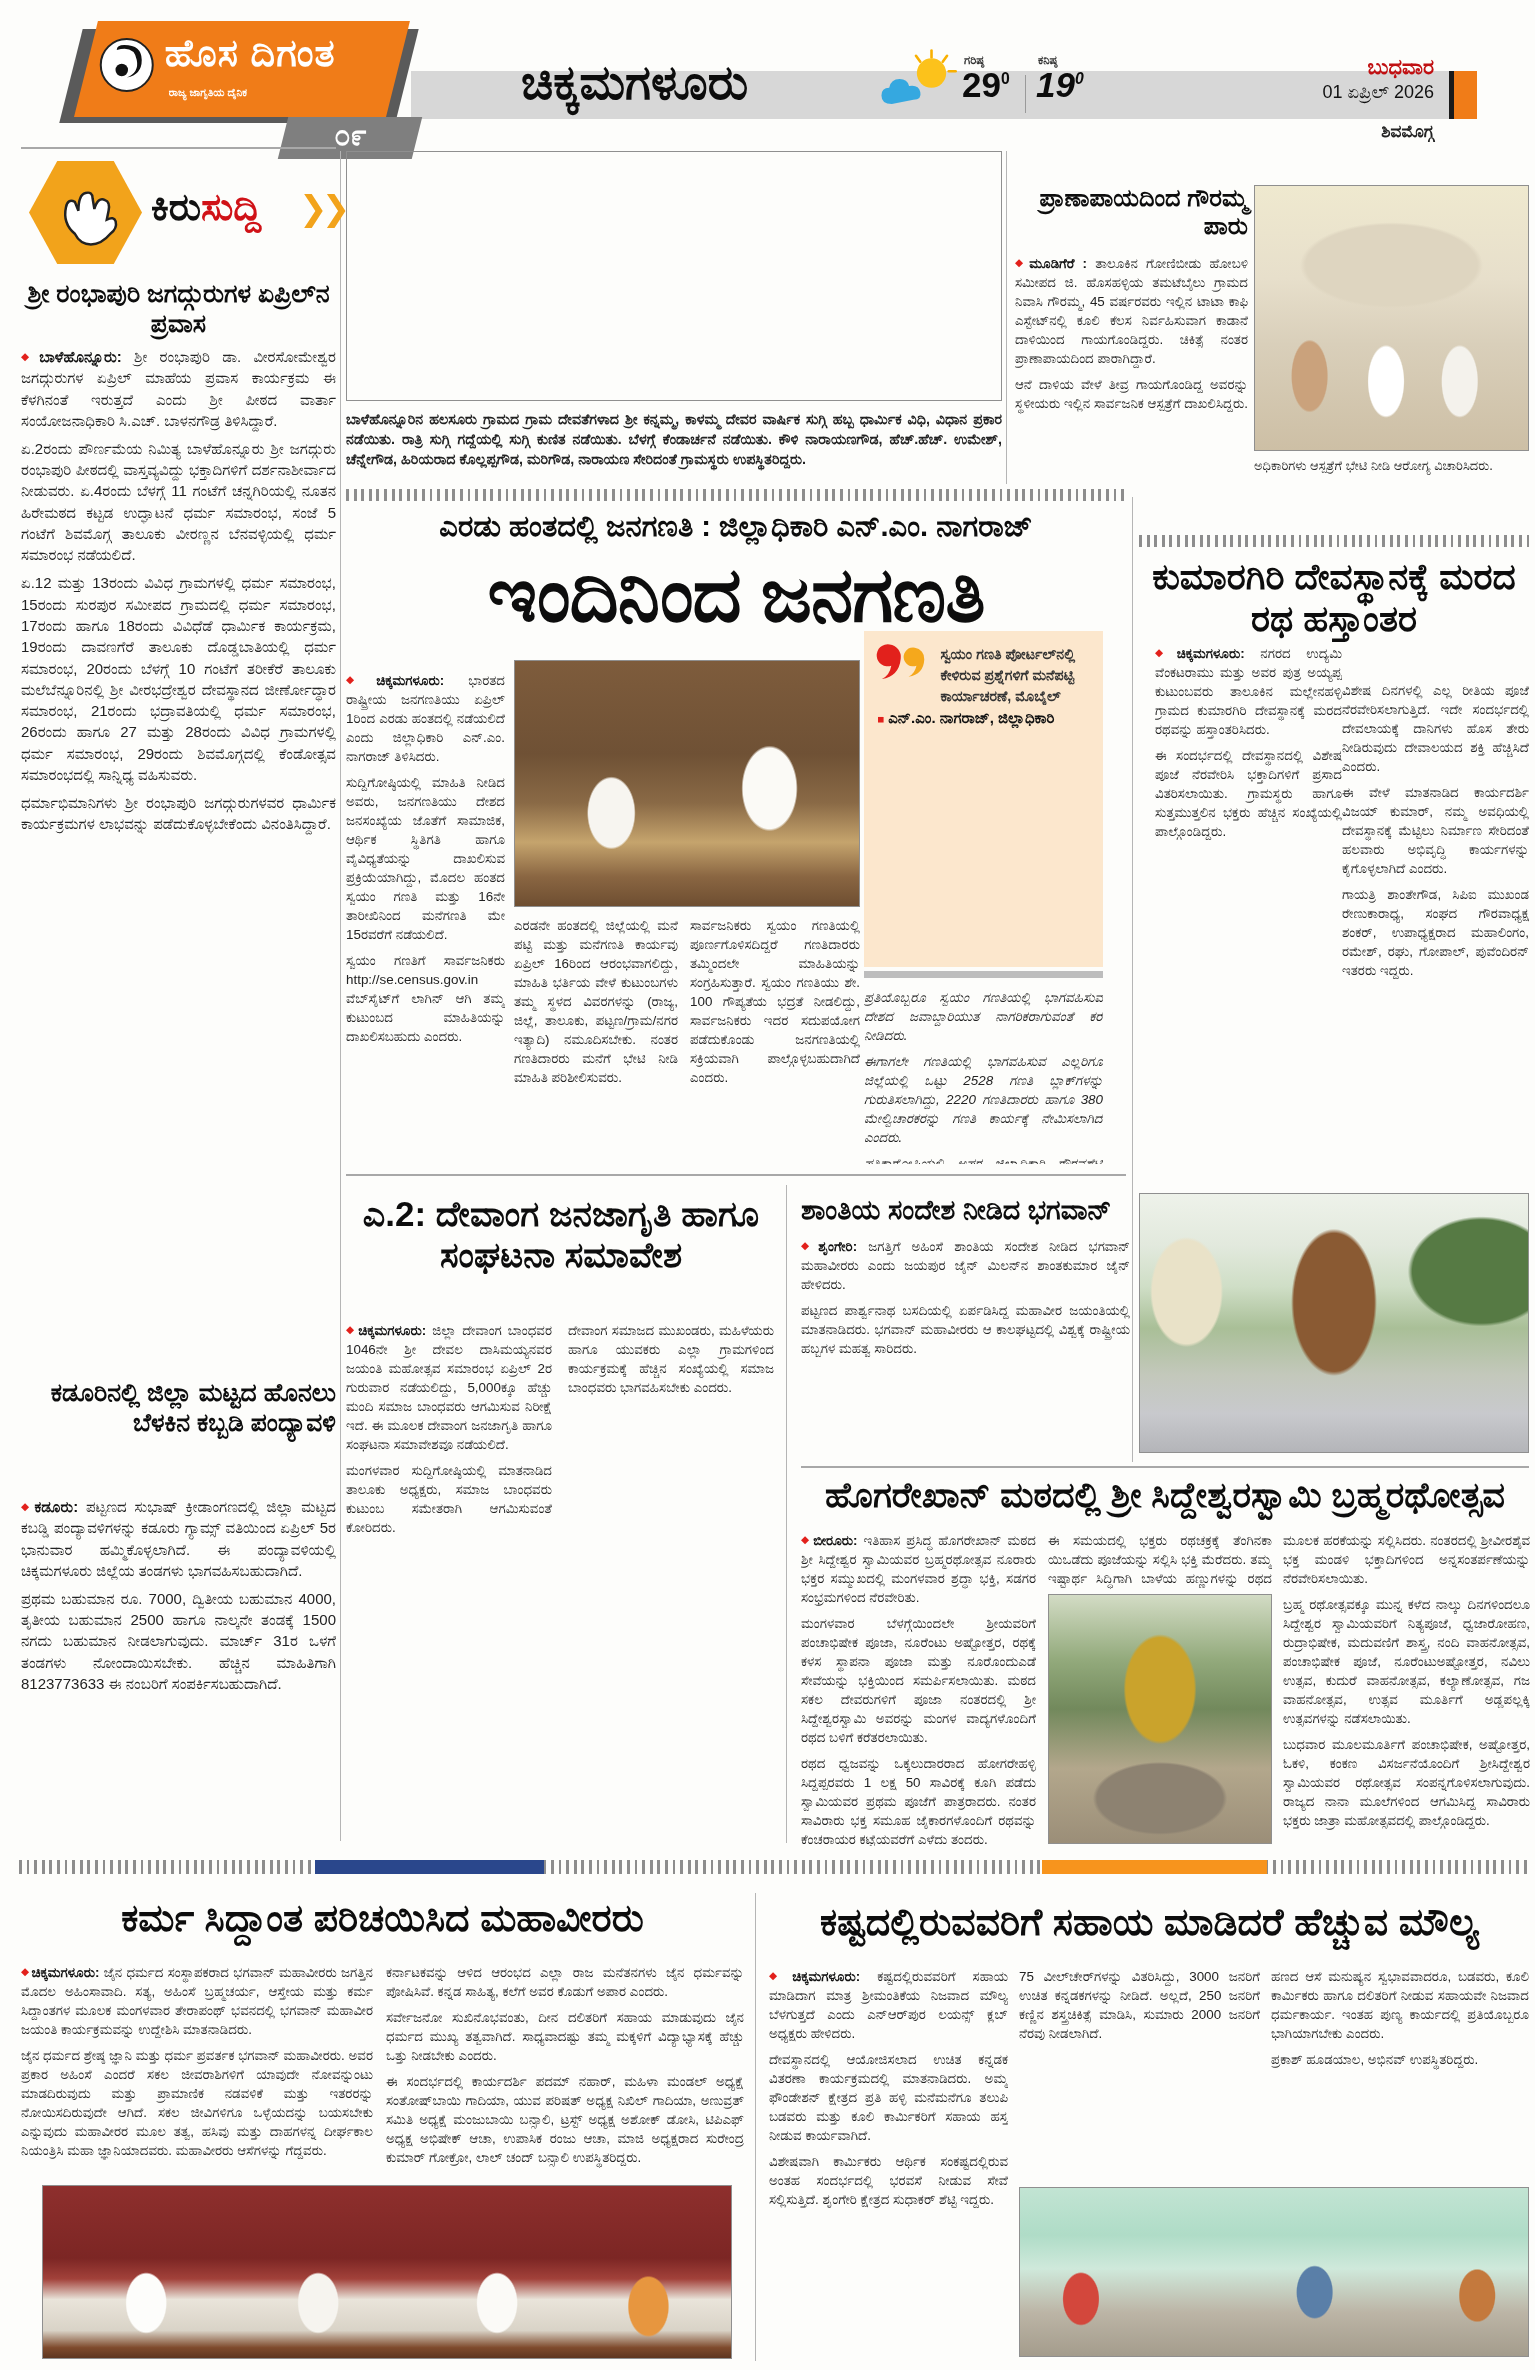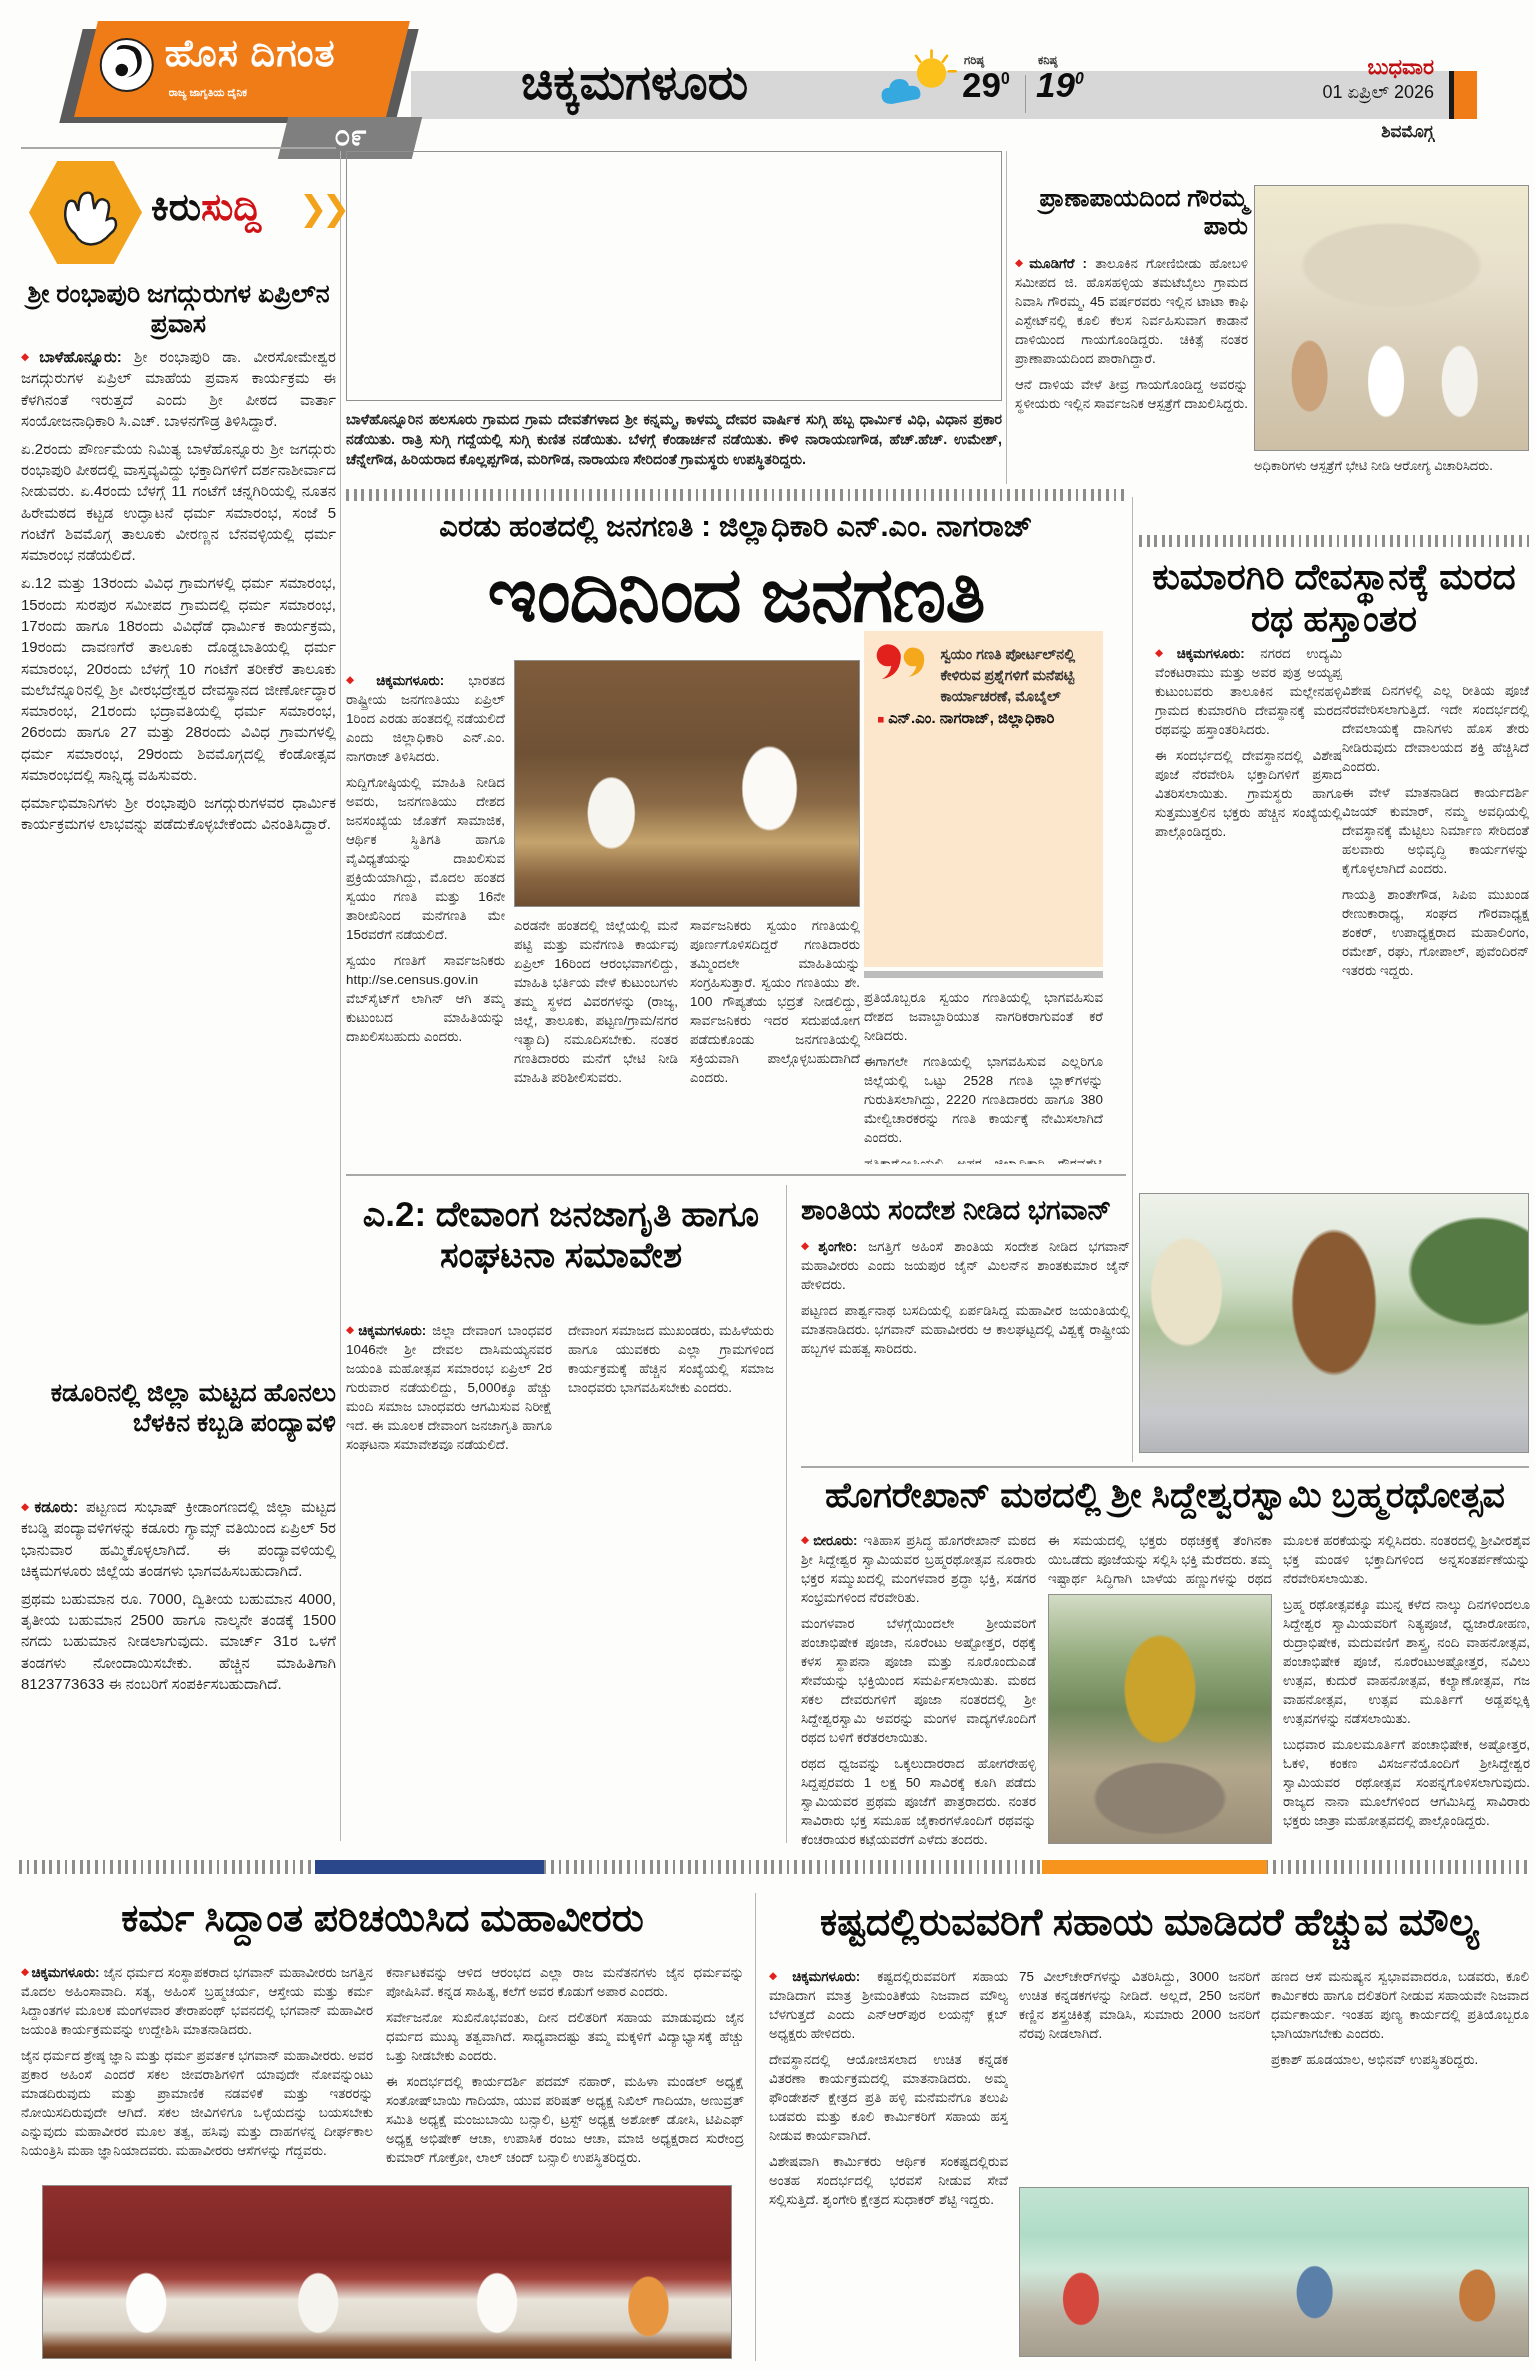--- a/index.html
+++ b/index.html
@@ -176,21 +176,21 @@
       <path d="M20 4 a14 14 0 1 0 2 27 q-2 12-12 17 q22-4 24-26 a16 16 0 0 0-14-18z" fill="#e2211c"></path>
       <path d="M52 8 a12 12 0 1 0 2 23 q-2 10-10 14 q19-3 20-22 a14 14 0 0 0-12-15z" fill="#f5a81c"></path>
     </svg>
   </span>
   <div class="quote-text" style="margin-left:63px;height:61px;overflow:hidden;">ಸ್ವಯಂ ಗಣತಿ ಪೋರ್ಟಲ್‌ನಲ್ಲಿ ಕೇಳಿರುವ ಪ್ರಶ್ನೆಗಳಿಗೆ ಮನೆಪಟ್ಟಿ ಕಾರ್ಯಾಚರಣೆ, ಮೊಬೈಲ್ ಆ್ಯಪ್‌ನಲ್ಲಿರುವಂತೆ ರೂಪಿಸಲಾಗಿದ್ದು, ಸಾರ್ವಜನಿಕರಿಗೆ ಪದೇ ಪದೇ ಕೇಳುವ ಪ್ರಶ್ನೆಗಳು ಮತ್ತು ಮಾರ್ಗಸೂಚಿಗಳನ್ನು ಇದರಲ್ಲಿ ಒದಗಿಸಲಾಗಿದೆ. ಕುಟುಂಬವು ತಮ್ಮ ಮಾಹಿತಿಯನ್ನು ಯಶಸ್ವಿಯಾಗಿ ಸಲ್ಲಿಸಿದ ನಂತರ, ಅವರಿಗೆ ಒಂದು ವಿಶಿಷ್ಟ ಸ್ವಯಂ ಗಣತಿ ಐ.ಡಿ. ಅನ್ನು ನೀಡಲಾಗುತ್ತದೆ. ಈ ಐ.ಡಿ.ಯನ್ನು ಎಸ್‌ಎಂಎಸ್ ಮತ್ತು ಇ-ಮೇಲ್ ಮೂಲಕ ಕಳುಹಿಸಲಾಗುತ್ತದೆ. ಅದನ್ನು ಮನೆಗೆ ಭೇಟಿ ನೀಡುವ ಗಣತಿದಾರರಿಗೆ ಈ ಐ.ಡಿ.ಯನ್ನು ಸಾರ್ವಜನಿಕರು ಹಂಚಿಕೊಳ್ಳಬಹುದು.</div>
   <div class="quote-text" style="margin-top:3.8px;"></div>
   <div class="quote-author"><span class="sq">■</span><span>ಎನ್.ಎಂ. ನಾಗರಾಜ್, ಜಿಲ್ಲಾಧಿಕಾರಿ</span></div>
 </div>
 <div class="abs graybar-under" style="left:864px;top:971px;width:239px;"></div>
 
-<div class="abs body-text" style="left:864px;top:988px;width:239px;height:176px;overflow:hidden;font-size:13.4px;">
+<div class="abs body-text" style="left:864px;top:988px;width:239px;height:176px;overflow:hidden;font-size:13.4px;font-style:italic;">
   <p>ಪ್ರತಿಯೊಬ್ಬರೂ ಸ್ವಯಂ ಗಣತಿಯಲ್ಲಿ ಭಾಗವಹಿಸುವ ದೇಶದ ಜವಾಬ್ದಾರಿಯುತ ನಾಗರಿಕರಾಗುವಂತೆ ಕರೆ ನೀಡಿದರು.</p>
   <p>ಈಗಾಗಲೇ ಗಣತಿಯಲ್ಲಿ ಭಾಗವಹಿಸುವ ಎಲ್ಲರಿಗೂ ಜಿಲ್ಲೆಯಲ್ಲಿ ಒಟ್ಟು 2528 ಗಣತಿ ಬ್ಲಾಕ್‌ಗಳನ್ನು ಗುರುತಿಸಲಾಗಿದ್ದು, 2220 ಗಣತಿದಾರರು ಹಾಗೂ 380 ಮೇಲ್ವಿಚಾರಕರನ್ನು ಗಣತಿ ಕಾರ್ಯಕ್ಕೆ ನೇಮಿಸಲಾಗಿದೆ ಎಂದರು.</p>
   <p>ಪತ್ರಿಕಾಗೋಷ್ಠಿಯಲ್ಲಿ ಅಪರ ಜಿಲ್ಲಾಧಿಕಾರಿ ಗೌರವಶೆಟ್ಟಿ ಹಾಜರಿದ್ದರು.</p>
 </div>
 
 <div class="abs vrule" style="left:1132px;top:497px;height:965px;"></div>
 <div class="abs dashes" style="left:1139px;top:535px;width:390px;"></div>
 <div class="abs hl center" style="left:1139px;top:556px;width:390px;font-size:36px;">ಕುಮಾರಗಿರಿ ದೇವಸ್ಥಾನಕ್ಕೆ ಮರದ ರಥ ಹಸ್ತಾಂತರ</div>
 <div class="abs body-text" style="left:1139px;top:644px;width:187px;height:503px;overflow:hidden;font-size:13.4px;margin-left:16px;">
   <p><span class="diamond">◆</span><span class="dateline">ಚಿಕ್ಕಮಗಳೂರು:</span> <span>ನಗರದ ಉದ್ಯಮಿ ವೆಂಕಟರಾಮು ಮತ್ತು ಅವರ ಪುತ್ರ ಅಯ್ಯಪ್ಪ ಕುಟುಂಬವರು ತಾಲೂಕಿನ ಮಲ್ಲೇನಹಳ್ಳಿ ಗ್ರಾಮದ ಕುಮಾರಗಿರಿ ದೇವಸ್ಥಾನಕ್ಕೆ ಮರದ ರಥವನ್ನು ಹಸ್ತಾಂತರಿಸಿದರು.</span></p>
@@ -202,20 +202,21 @@
   <p>ಗಾಯತ್ರಿ ಶಾಂತೇಗೌಡ, ಸಿಪಿಐ ಮುಖಂಡ ರೇಣುಕಾರಾಧ್ಯ, ಸಂಘದ ಗೌರವಾಧ್ಯಕ್ಷ ಶಂಕರ್, ಉಪಾಧ್ಯಕ್ಷರಾದ ಮಹಾಲಿಂಗಂ, ರಮೇಶ್, ರಘು, ಗೋಪಾಲ್, ಪುವೆಂದಿರನ್ ಇತರರು ಇದ್ದರು.</p>
 </div>
 <div class="abs photo ph-rath1" style="left:1139px;top:1193px;width:390px;height:260px;"></div>
 
 <div class="abs hrule" style="left:346px;top:1174px;width:780px;"></div>
 <div class="abs vrule" style="left:786px;top:1185px;height:658px;"></div>
 
 <div class="abs hl center" style="left:346px;top:1193px;width:430px;font-size:35px;">ಎ.2: ದೇವಾಂಗ ಜನಜಾಗೃತಿ ಹಾಗೂ ಸಂಘಟನಾ ಸಮಾವೇಶ</div>
 <div class="abs body-text" style="left:346px;top:1321px;width:206px;height:519px;overflow:hidden;font-size:13.4px;">
   <p><span class="diamond">◆</span><span class="dateline">ಚಿಕ್ಕಮಗಳೂರು:</span> <span>ಜಿಲ್ಲಾ ದೇವಾಂಗ ಬಾಂಧವರ 1046ನೇ ಶ್ರೀ ದೇವಲ ದಾಸಿಮಯ್ಯನವರ ಜಯಂತಿ ಮಹೋತ್ಸವ ಸಮಾರಂಭ ಏಪ್ರಿಲ್ 2ರ ಗುರುವಾರ ನಡೆಯಲಿದ್ದು, 5,000ಕ್ಕೂ ಹೆಚ್ಚು ಮಂದಿ ಸಮಾಜ ಬಾಂಧವರು ಆಗಮಿಸುವ ನಿರೀಕ್ಷೆ ಇದೆ. ಈ ಮೂಲಕ ದೇವಾಂಗ ಜನಜಾಗೃತಿ ಹಾಗೂ ಸಂಘಟನಾ ಸಮಾವೇಶವೂ ನಡೆಯಲಿದೆ.</span></p>
+  <p>ಮಂಗಳವಾರ ಸುದ್ದಿಗೋಷ್ಠಿಯಲ್ಲಿ ಮಾತನಾಡಿದ ತಾಲೂಕು ಅಧ್ಯಕ್ಷರು, ಸಮಾಜ ಬಾಂಧವರು ಕುಟುಂಬ ಸಮೇತರಾಗಿ ಆಗಮಿಸುವಂತೆ ಕೋರಿದರು.</p>
 </div>
 <div class="abs body-text" style="left:568px;top:1321px;width:206px;height:519px;overflow:hidden;font-size:13.4px;">
   <p>ದೇವಾಂಗ ಸಮಾಜದ ಮುಖಂಡರು, ಮಹಿಳೆಯರು ಹಾಗೂ ಯುವಕರು ಎಲ್ಲಾ ಗ್ರಾಮಗಳಿಂದ ಕಾರ್ಯಕ್ರಮಕ್ಕೆ ಹೆಚ್ಚಿನ ಸಂಖ್ಯೆಯಲ್ಲಿ ಸಮಾಜ ಬಾಂಧವರು ಭಾಗವಹಿಸಬೇಕು ಎಂದರು.</p>
 </div>
 
 <div class="abs hl" style="left:801px;top:1195px;width:329px;font-size:27px;">ಶಾಂತಿಯ ಸಂದೇಶ ನೀಡಿದ ಭಗವಾನ್</div>
 <div class="abs body-text" style="left:801px;top:1237px;width:329px;height:226px;overflow:hidden;font-size:13.4px;">
   <p><span class="diamond">◆</span><span class="dateline">ಶೃಂಗೇರಿ:</span> <span>ಜಗತ್ತಿಗೆ ಅಹಿಂಸೆ ಶಾಂತಿಯ ಸಂದೇಶ ನೀಡಿದ ಭಗವಾನ್ ಮಹಾವೀರರು ಎಂದು ಜಯಪುರ ಜೈನ್ ಮಿಲನ್‌ನ ಶಾಂತಕುಮಾರ ಜೈನ್ ಹೇಳಿದರು.</span></p>
   <p>ಪಟ್ಟಣದ ಪಾರ್ಶ್ವನಾಥ ಬಸದಿಯಲ್ಲಿ ಏರ್ಪಡಿಸಿದ್ದ ಮಹಾವೀರ ಜಯಂತಿಯಲ್ಲಿ ಮಾತನಾಡಿದರು. ಭಗವಾನ್ ಮಹಾವೀರರು ಆ ಕಾಲಘಟ್ಟದಲ್ಲಿ ವಿಶ್ವಕ್ಕೆ ರಾಷ್ಟ್ರೀಯ ಹಬ್ಬಗಳ ಮಹತ್ವ ಸಾರಿದರು.</p>
 </div>

